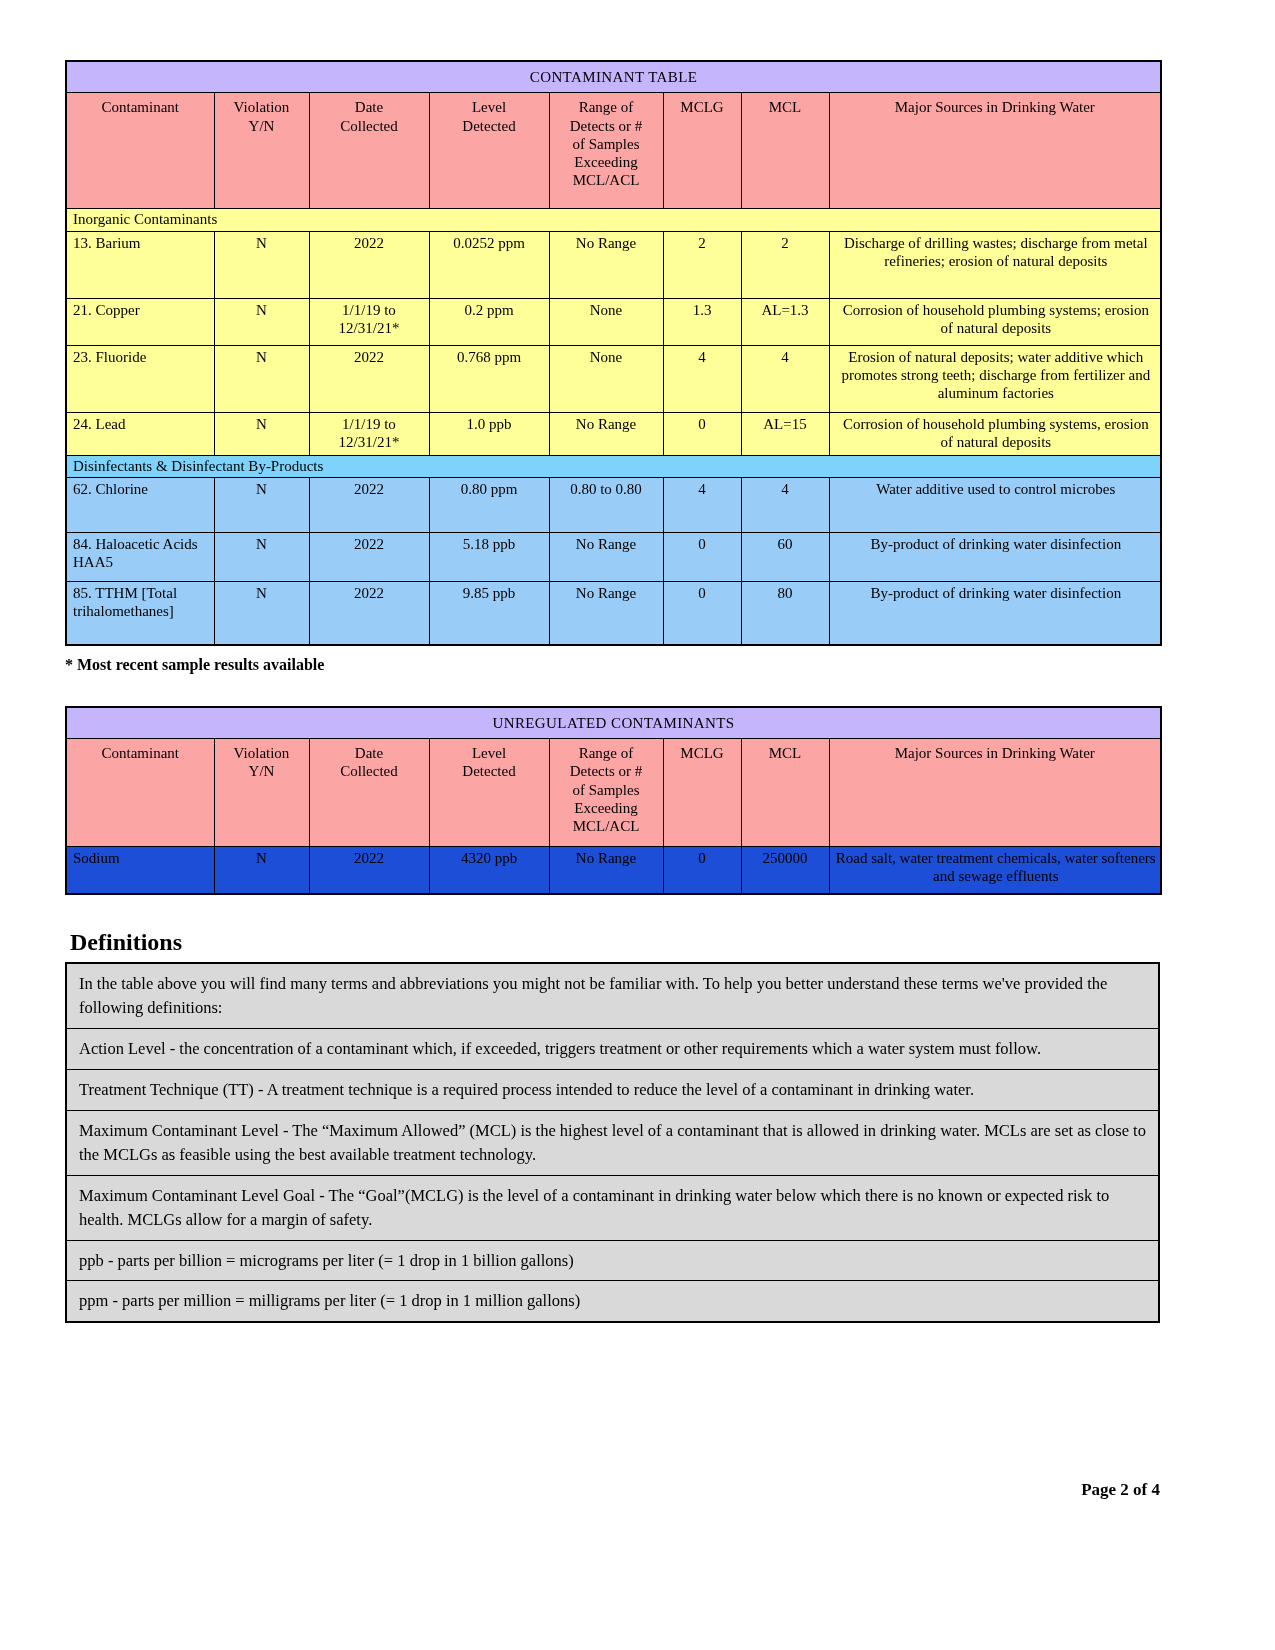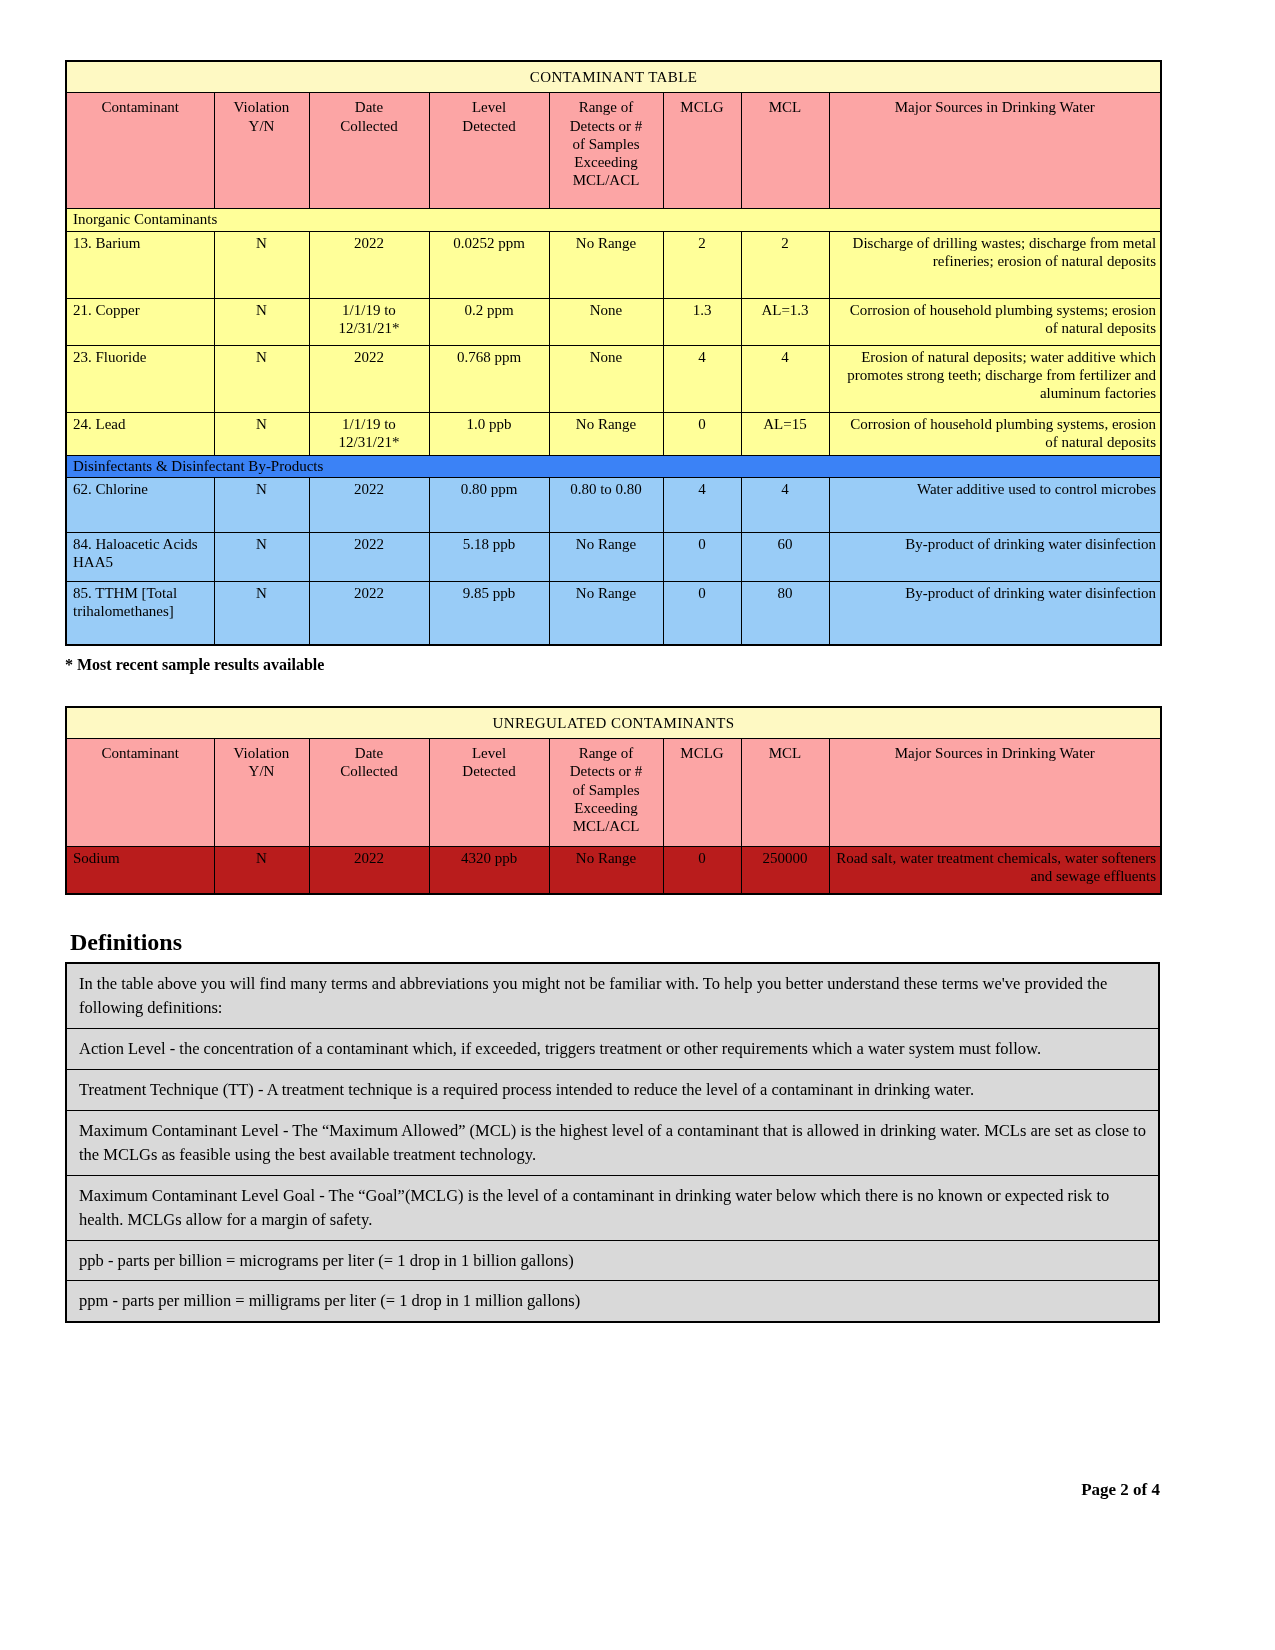--- a/index.html
+++ b/index.html
@@ -34,21 +34,21 @@
     border: 1px solid #000;
     padding: 2px 4px;
     font-size: 15px;
     line-height: 1.22;
     vertical-align: top;
     font-weight: normal;
   }
 
   
   .banner-cell {
-    background: #fef9c3;
+    background: #c4b5fd;
     text-align: center;
     font-size: 25px;
     font-weight: bold;
     letter-spacing: 0.4px;
     padding: 6px 4px 6px 4px !important;
     vertical-align: middle !important;
   }
 
   
   .colhead-cell {
@@ -64,30 +64,30 @@
 
   
   .cat-cell {
     font-size: 23px;
     font-weight: bold;
     text-align: left;
     padding: 1px 6px 2px 6px !important;
     vertical-align: middle !important;
   }
   .cat-yellow { background: #ffff99; }
-  .cat-blue   { background: #3b82f6; }
+  .cat-blue   { background: #7dd3fc; }
 
   
   tr.row-yellow td { background: #ffff99; }
   tr.row-blue   td { background: #99ccf7; }
-  tr.row-pink   td { background: #b91c1c; }
+  tr.row-pink   td { background: #1d4ed8; }
 
   td.c-name   { text-align: left;   padding-left: 6px !important; }
   td.c-center { text-align: center; }
-  td.c-src    { text-align: right;   padding-left: 6px !important; }
+  td.c-src    { text-align: center;   padding-left: 6px !important; }
 
   .h-tall-1 { height: 62px; }
   .h-tall-2 { height: 42px; }
   .h-tall-3 { height: 62px; }
   .h-tall-4 { height: 38px; }
   .h-blue-1 { height: 50px; }
   .h-blue-2 { height: 44px; }
   .h-blue-3 { height: 58px; }
   .h-pink-1 { height: 42px; }
 

